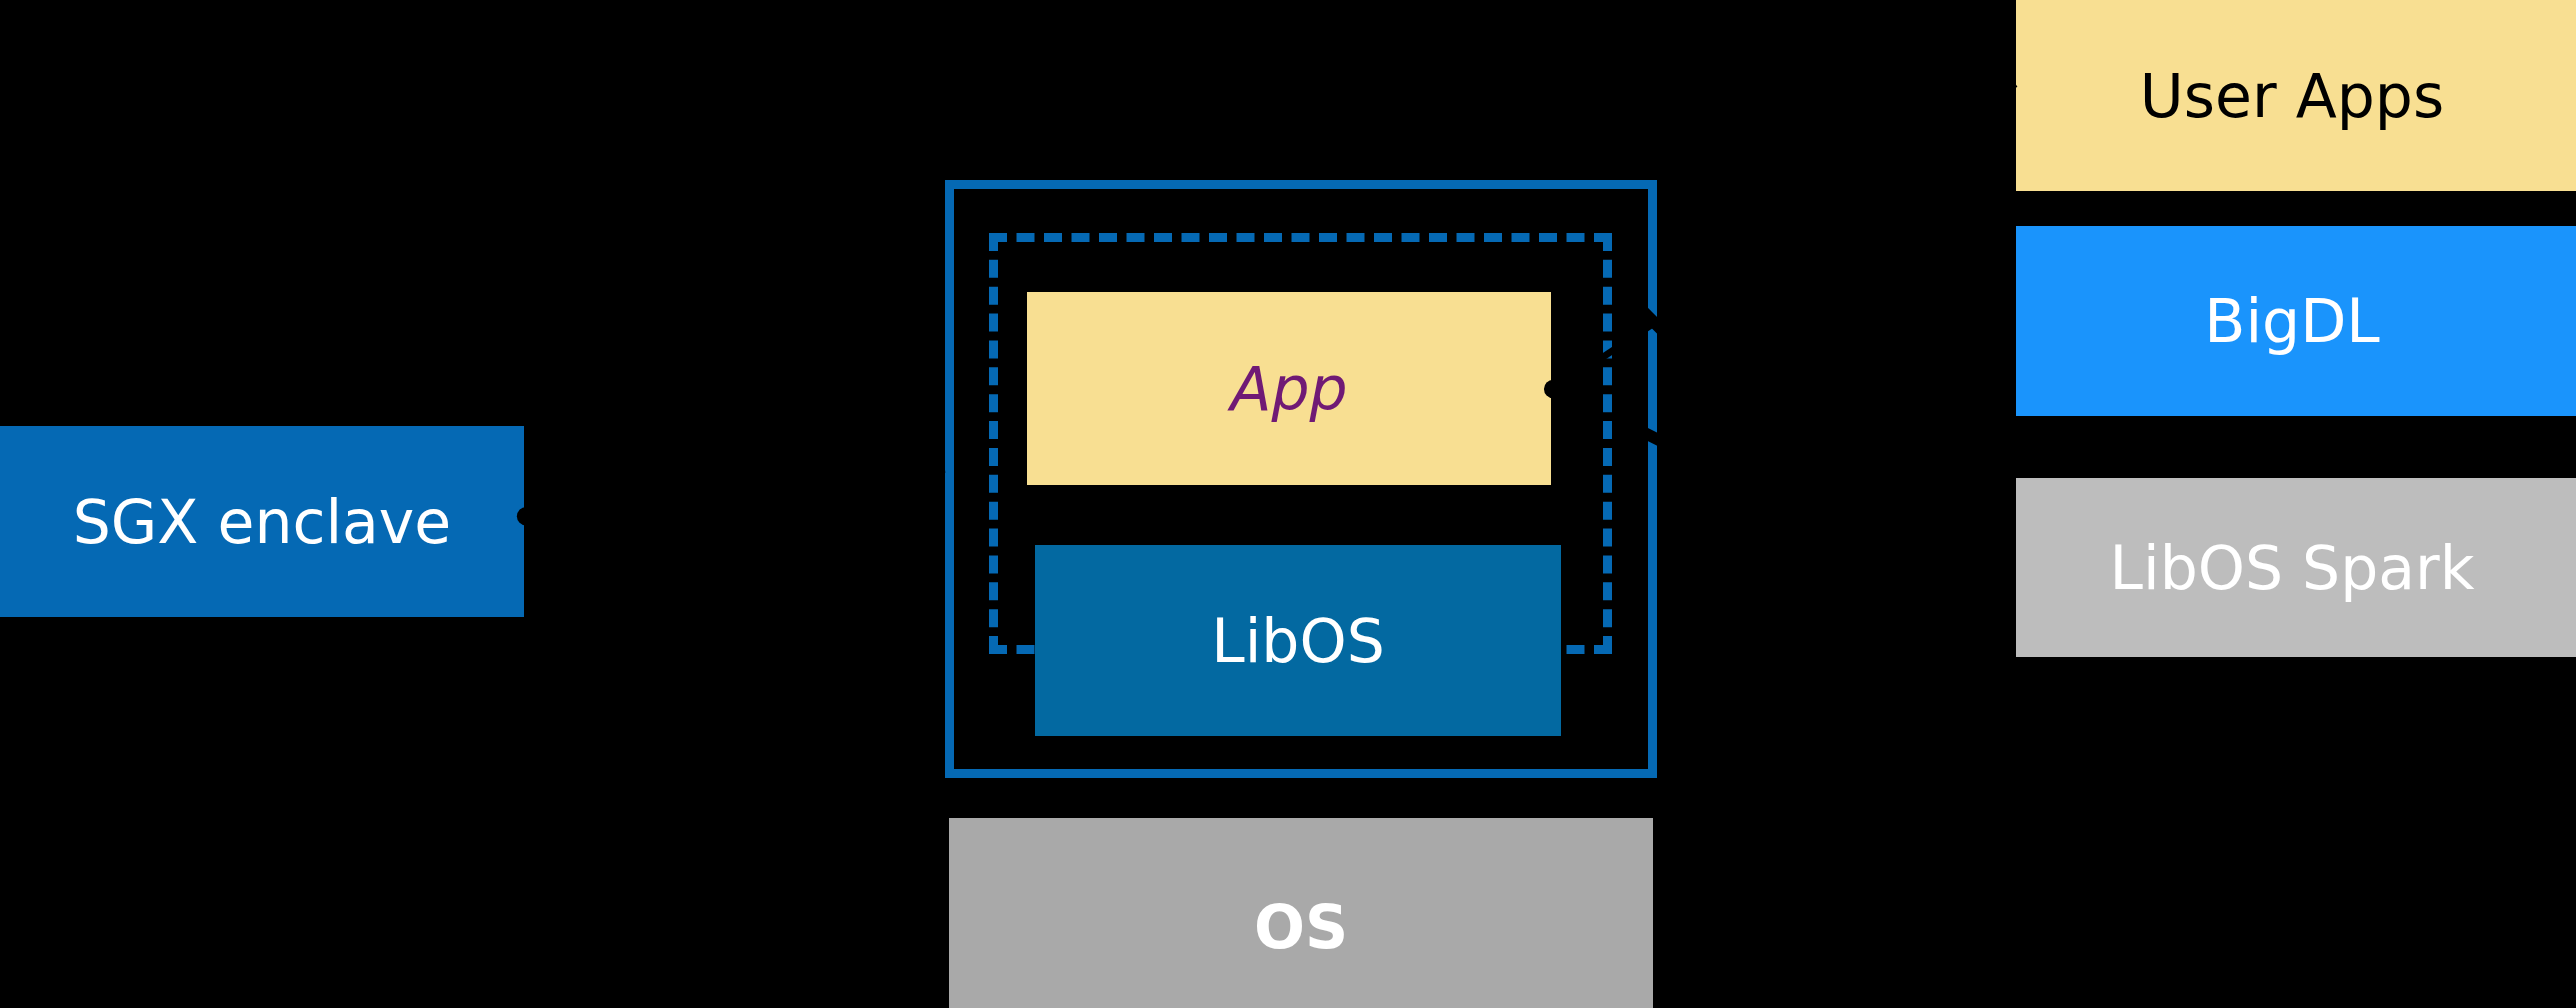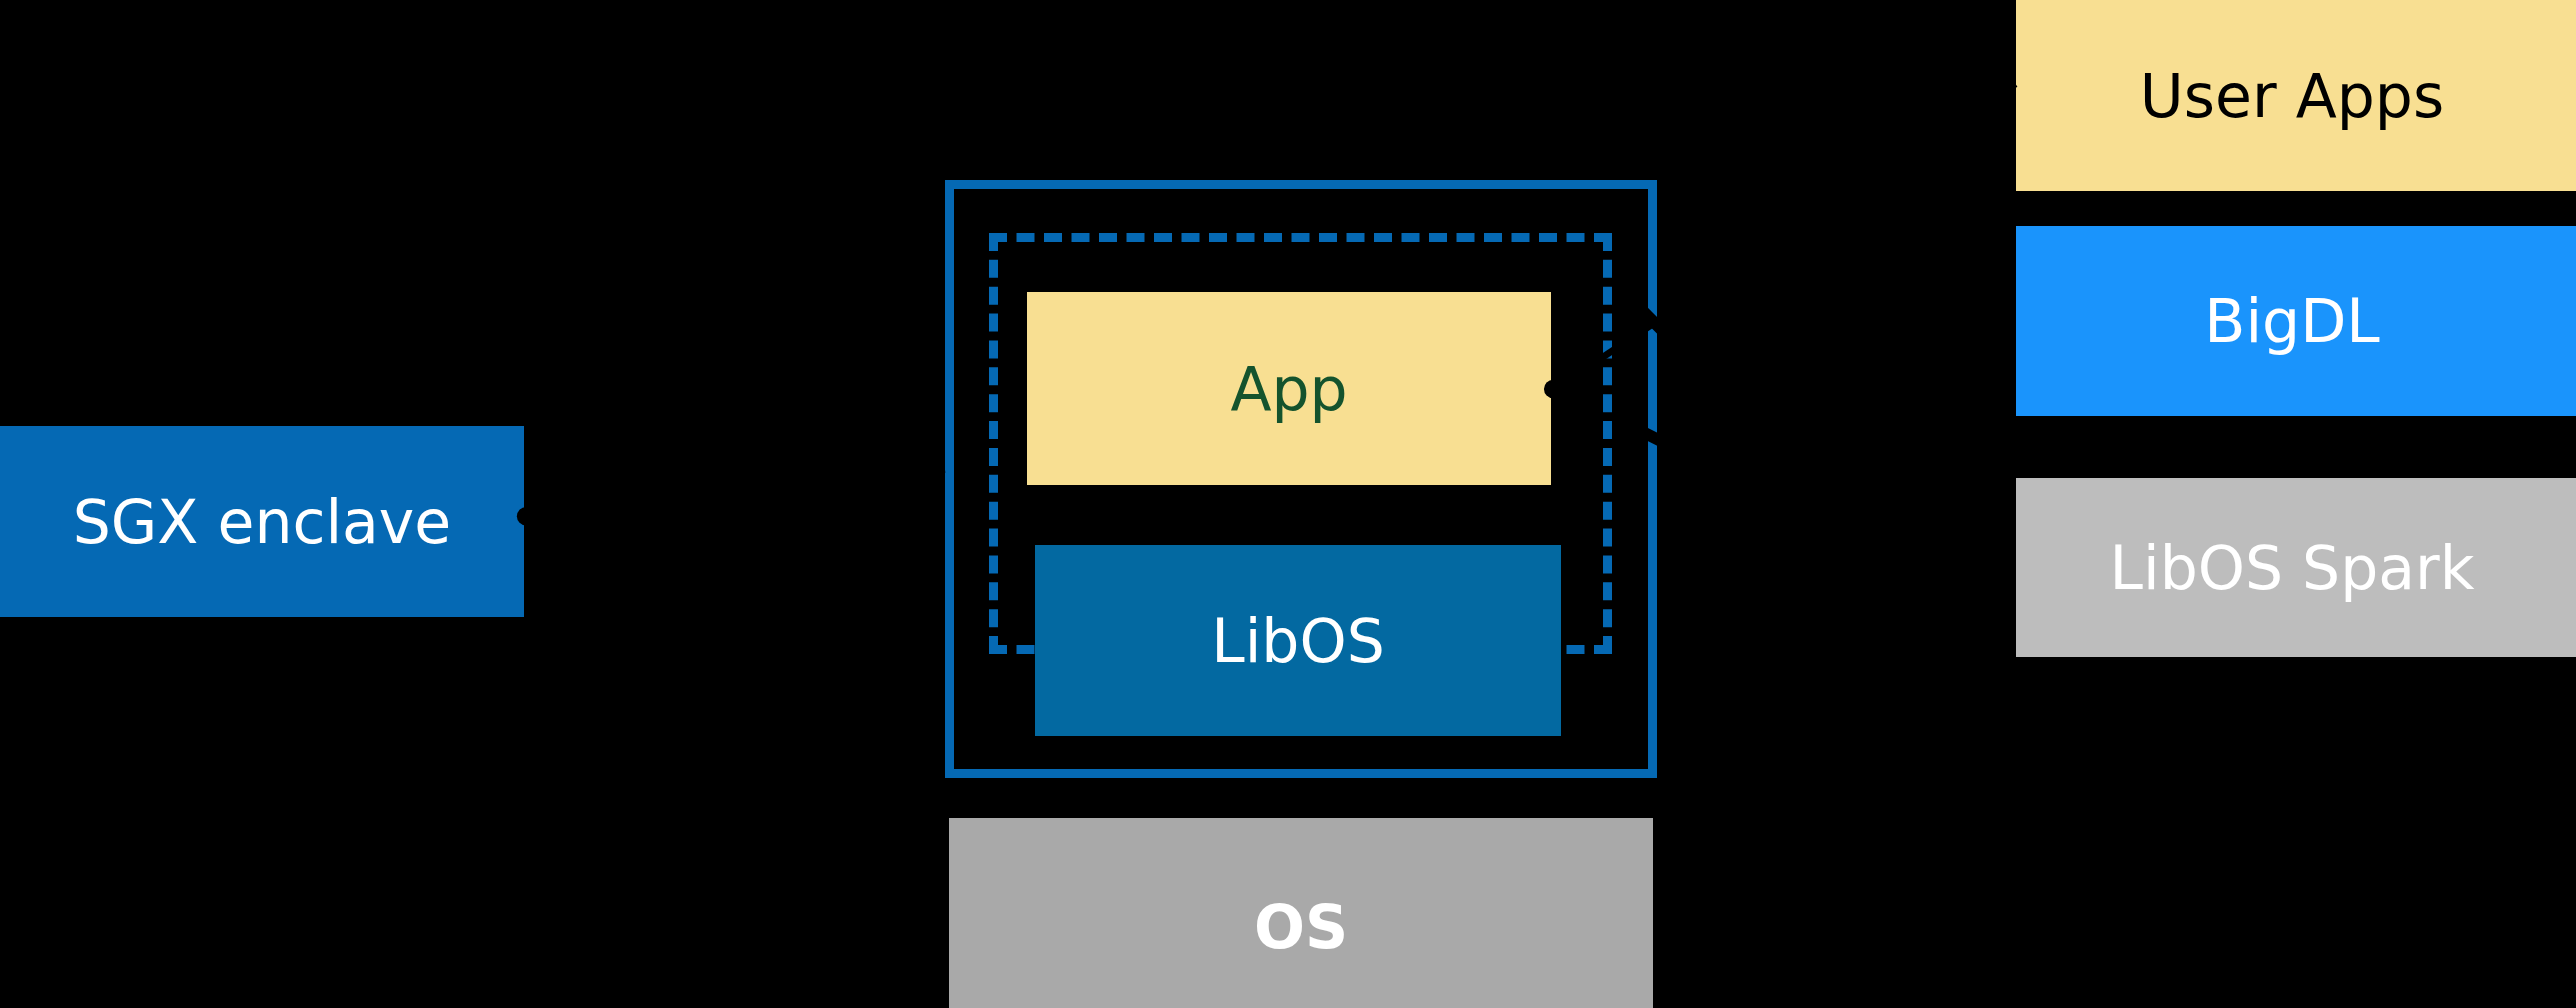--- a/index.html
+++ b/index.html
@@ -66,23 +66,24 @@
     border: 9.2px dashed #0569B4;
     box-sizing: border-box;
     background: transparent;
   }
   #app-box {
     left: 1027px;
     top: 292px;
     width: 524px;
     height: 193px;
     background: #F8DF92;
-    color: #14532d;
+    color: #701a75;
     font-size: 60px;
     font-weight: 400;
+    font-style: italic;
   }
   #libos-box {
     left: 1035px;
     top: 545px;
     width: 526px;
     height: 191px;
     background: #0369a1;
     color: #FFFFFF;
     font-size: 60px;
     font-weight: 400;

